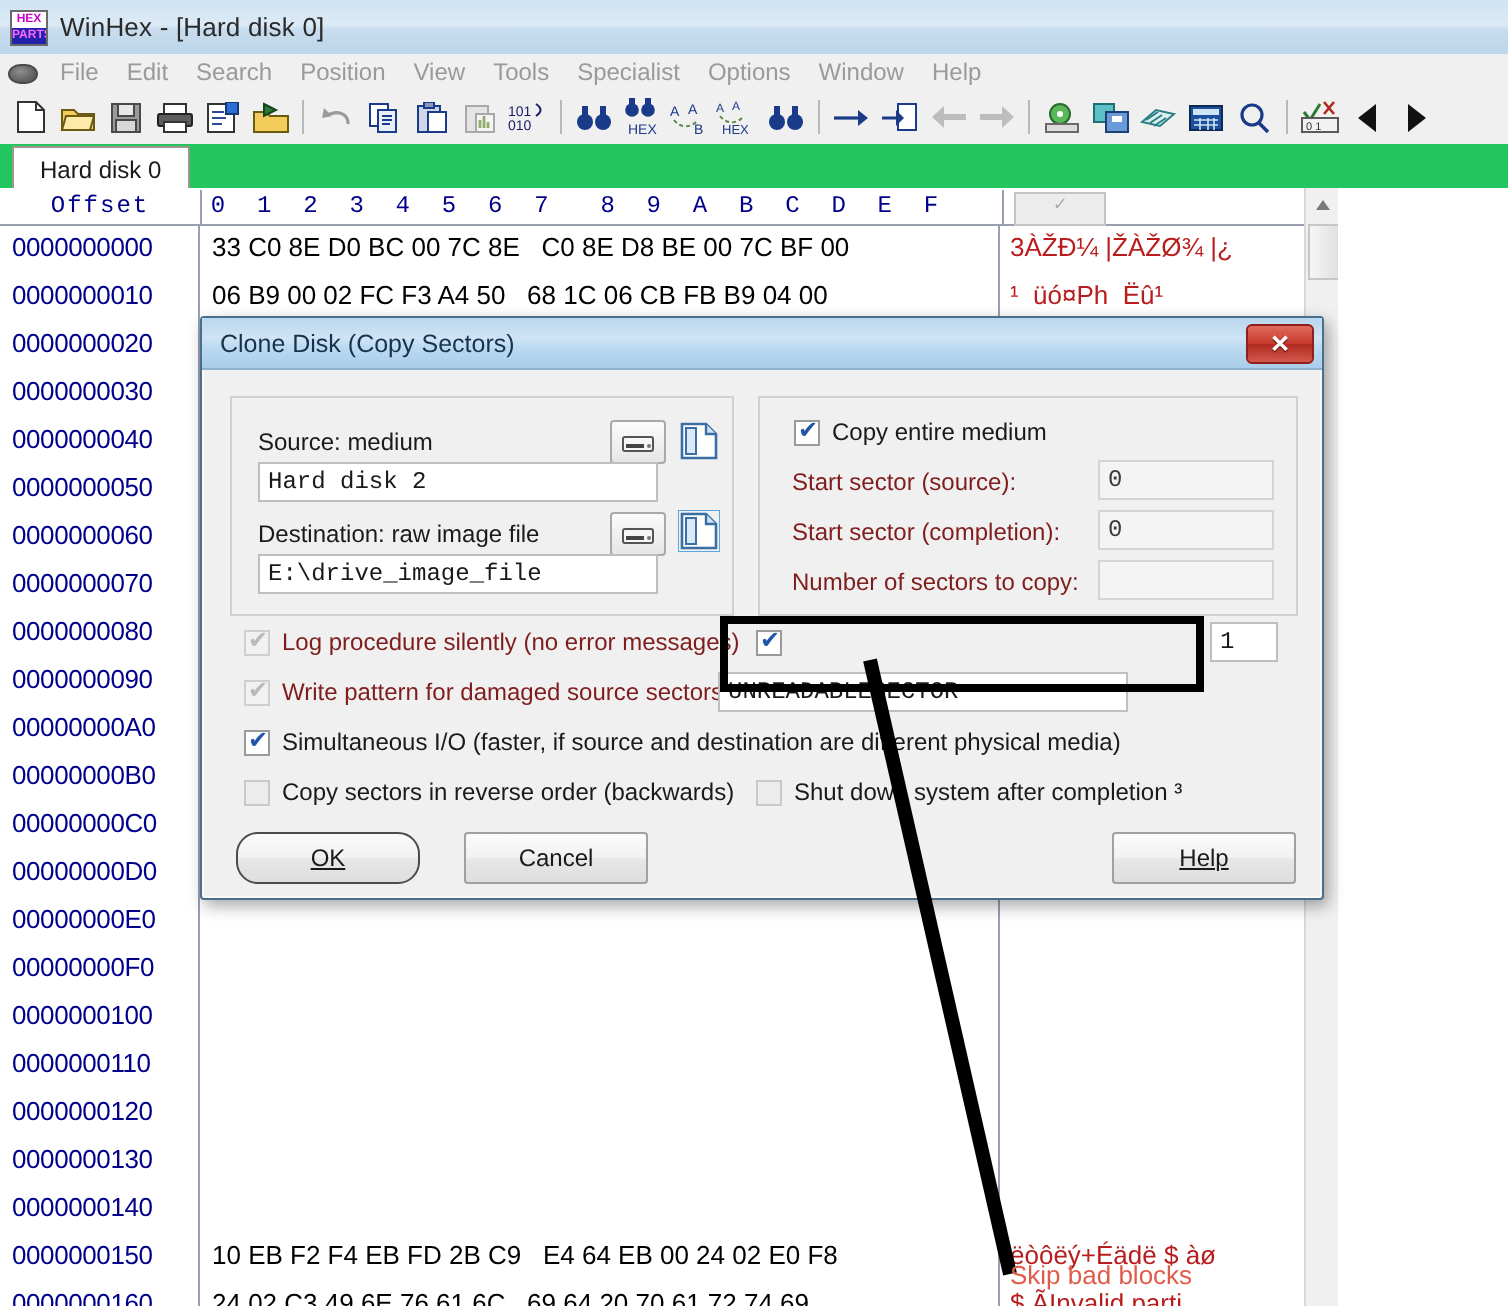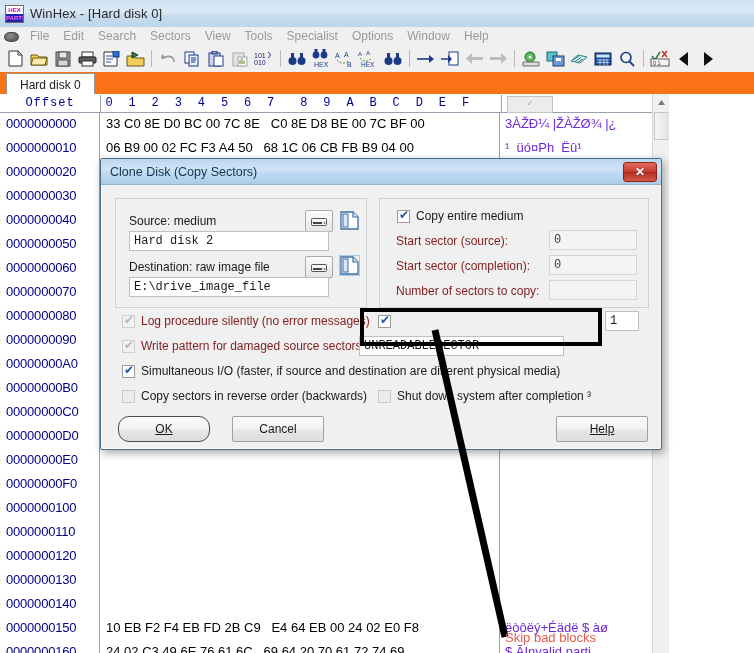--- a/index.html
+++ b/index.html
@@ -119,21 +119,21 @@
     background: #b9b9b9;
     margin: 0 4px;
     flex: 0 0 auto;
   }
 
   
   #tabstrip {
     position: absolute;
     left: 0; top: 72px;
     width: 754px; height: 22px;
-    background: #f97316;
+    background: #22c55e;
     border-bottom: 1px solid #b4b0a8;
   }
   #tab-harddisk0 {
     position: absolute;
     left: 6px; top: 1px;
     height: 21px;
     padding: 0 13px;
     background: #ffffff;
     border: 1px solid #9b978f;
     border-bottom: none;
@@ -236,21 +236,21 @@
     font-size: 13px;
     padding-left: 6px;
     box-sizing: border-box;
     white-space: pre;
     border-right: 1px solid #9aa0b0;
     height: 24px;
     line-height: 24px;
   }
   .hr-asc {
     width: 150px;
-    color: #6d28d9;
+    color: #b91c1c;
     font-size: 13px;
     padding-left: 5px;
     box-sizing: border-box;
     white-space: pre;
     height: 24px;
     line-height: 24px;
     overflow: hidden;
   }
 
   
@@ -456,21 +456,21 @@
   <div id="app-title">WinHex - [Hard disk 0]</div>
 </div>
 
 <div id="menubar">
   <div id="menu-sysicon">
       <div class="disk"></div>
     </div>
   <div class="menu-item">File</div>
   <div class="menu-item">Edit</div>
   <div class="menu-item">Search</div>
-  <div class="menu-item">Sectors</div>
+  <div class="menu-item">Position</div>
   <div class="menu-item">View</div>
   <div class="menu-item">Tools</div>
   <div class="menu-item">Specialist</div>
   <div class="menu-item">Options</div>
   <div class="menu-item">Window</div>
   <div class="menu-item">Help</div>
 </div>
 
 <div id="toolbar">
   <div style="width:3px;flex:0 0 auto;"></div>

